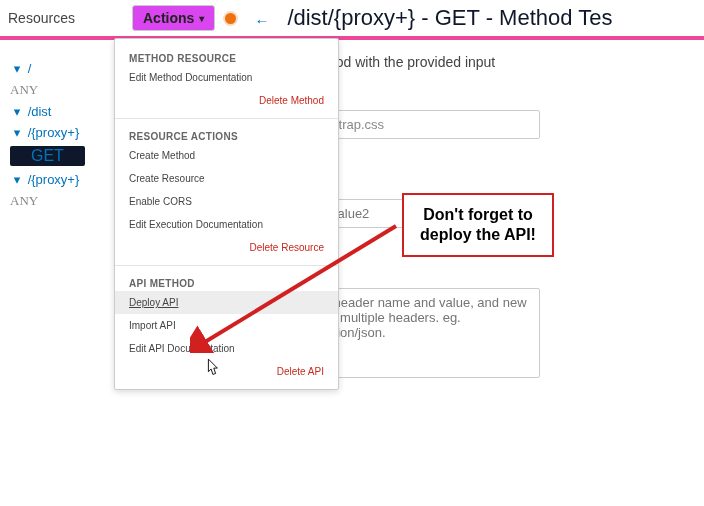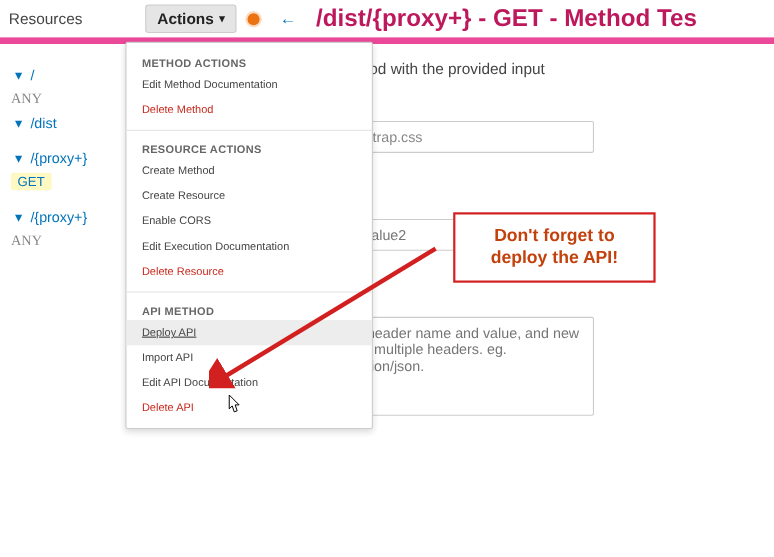--- a/index.html
+++ b/index.html
@@ -11,33 +11,33 @@
     height: 506px;
     overflow: hidden;
     position: relative;
     background: #fff;
   }
 
   .topbar {
     display: flex;
     align-items: center;
     height: 40px;
-    border-bottom: 6px solid #ec4899;
+    border-bottom: 4px solid #ec4899;
     padding: 0 8px;
     position: relative;
   }
   .topbar .resources-label {
     font-size: 14px;
     color: #444;
     width: 120px;
   }
   .actions-btn {
     display: inline-flex;
     align-items: center;
-    background: #e5e5e5;
+    background: #d946ef;
     border: 1px solid #ccc;
     border-radius: 3px;
     padding: 4px 10px;
     font-weight: bold;
     cursor: pointer;
     margin-left: 4px;
   }
   .actions-btn .caret {
     margin-left: 5px;
     font-size: 10px;
@@ -58,23 +58,23 @@
     align-items: center;
     cursor: pointer;
   }
   .me-link .arrow {
     margin-right: 4px;
     font-size: 15px;
   }
   .page-title {
     margin-left: 14px;
     font-size: 22px;
-    color: #be185d;
+    color: #0f172a;
     white-space: nowrap;
-    font-weight: 700;
+    font-weight: 400;
   }
 
   .layout {
     display: flex;
     height: calc(100% - 40px);
   }
   .sidebar {
     width: 120px;
     padding: 18px 0 0 10px;
     position: relative;
@@ -93,29 +93,29 @@
     cursor: pointer;
   }
   .sidebar .any {
     color: #888;
     cursor: pointer;
     font-family: Liberation Serif, serif;
   }
   .sidebar .get-badge {
     display: inline-block;
     color: #0073bb;
-    background: #fef9c3;
-    padding: 1px 6px;
-    font-size: 12px;
+    background: #0f172a;
+    padding: 1px 21px;
+    font-size: 16px;
     border-radius: 2px;
     cursor: pointer;
   }
   .sidebar .row { padding: 3px 0; white-space: nowrap; }
   .ind-1 { padding-left: 12px; }
-  .ind-2 { padding-left: 26px; margin-top: 11px; }
+  .ind-2 { padding-left: 26px; }
   .ind-3 { padding-left: 40px; }
 
   .main {
     flex: 1;
     padding: 14px 14px 14px 120px;
     position: relative;
   }
   .intro { color: #444; font-size: 14px; margin-bottom: 40px; }
   .input-row { margin-bottom: 22px; }
   .input-row input, .input-row textarea {
@@ -150,42 +150,42 @@
     padding: 6px 14px 2px 14px;
     letter-spacing: .3px;
   }
   .menu .mi {
     padding: 6px 14px;
     font-size: 10px;
     color: #444;
     cursor: pointer;
   }
   .menu .mi.hovered { background: #ededed; text-decoration: underline; }
-  .menu .mi.danger { color: #c7281c; }
+  .menu .mi.danger { color: #c7281c; text-align: right; }
   .menu .divider { height: 1px; background: #e4e4e4; margin: 6px 0; }
 
   .cursor {
     position: absolute;
     top: 358px;
     left: 203px;
     width: 18px; height: 22px;
     z-index: 300;
     pointer-events: none;
   }
 
   .callout {
     position: absolute;
     top: 193px;
-    left: 412px;
-    width: 184px;
+    left: 402px;
+    width: 152px;
     border: 2.5px solid #d21f1f;
     background: #fff;
     padding: 10px 8px;
     text-align: center;
-    color: #c2410c;
+    color: #000000;
     font-weight: bold;
     font-size: 16px;
     line-height: 1.25;
     z-index: 200;
   }
   svg.callout-arrow {
     position: absolute;
     top: 223px;
     left: 190px;
     z-index: 200;
@@ -252,21 +252,21 @@
 
     <div style="height:38px"></div>
 
     <div class="input-row">
       <textarea placeholder="(:) to separate header name and value, and new lines to declare multiple headers. eg. Accept:application/json." style=""></textarea>
     </div>
   </div>
 </div>
 
 <div class="menu">
-  <div class="section-hdr">METHOD ACTIONS</div>
+  <div class="section-hdr">METHOD RESOURCE</div>
   <div class="mi">Edit Method Documentation</div>
   <div class="mi danger">Delete Method</div>
   <div class="divider"></div>
   <div class="section-hdr">RESOURCE ACTIONS</div>
   <div class="mi">Create Method</div>
   <div class="mi">Create Resource</div>
   <div class="mi">Enable CORS</div>
   <div class="mi">Edit Execution Documentation</div>
   <div class="mi danger">Delete Resource</div>
   <div class="divider"></div>

